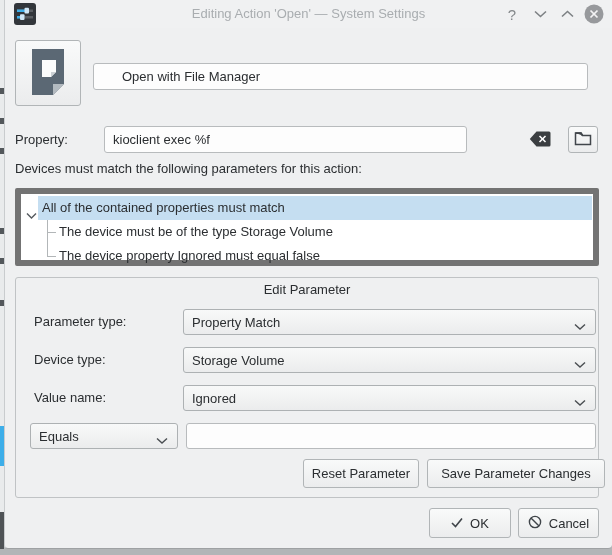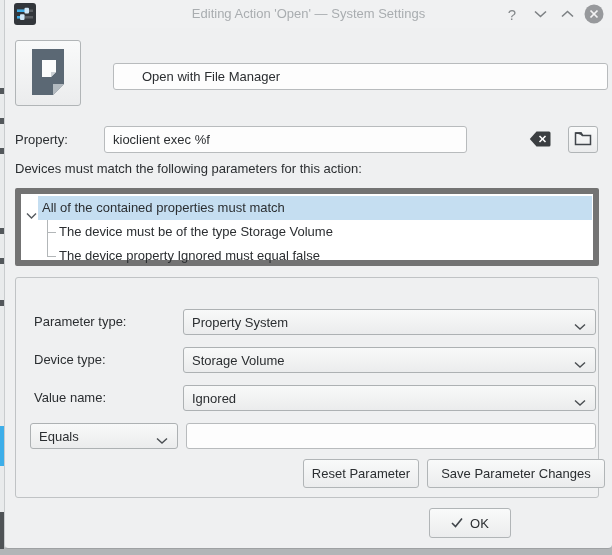--- a/index.html
+++ b/index.html
@@ -50,21 +50,21 @@
     position:absolute;box-sizing:border-box;height:26px;
     background:linear-gradient(#f8f9f9,#ebeced);
     border:1px solid #adb1b3;border-radius:3px;
     display:flex;align-items:center;padding:0 30px 0 8px;cursor:default;
   }
   .combo .chev{position:absolute;right:9px;top:9px;}
   .label{position:absolute;height:26px;line-height:26px;}
 
   
   .icon-button{left:10px;top:40px;width:66px;height:66px;}
-  .name-input{left:108px;top:63px;width:495px;padding-left:28px;}
+  .name-input{left:88px;top:63px;width:495px;padding-left:28px;}
   .command-label{left:10px;top:126px;height:27px;line-height:27px;}
   .command-input{left:99px;top:126px;width:363px;}
   .clear-icon{position:absolute;left:524px;top:131px;width:22px;height:16px;}
   .browse-button{left:563px;top:126px;width:30px;height:27px;}
   .devices-hint{position:absolute;left:10px;top:161px;}
 
   .tree{
     position:absolute;left:10px;top:188px;width:584px;height:78px;
     background:#ffffff;border:6px solid #737373;border-radius:2px;box-sizing:border-box;
   }
@@ -196,24 +196,25 @@
     </div>
     <div class="tree-row r2">
       <span class="tree-child-label">The device must be of the type Storage Volume</span>
     </div>
     <div class="tree-row r3">
       <span class="tree-child-label">The device property Ignored must equal false</span>
     </div>
   </div>
 
   <div class="groupbox">
+    <div class="gb-title">Edit Parameter</div>
 
     <div class="label gb-label-1">Parameter type:</div>
     <div class="combo gb-combo-1">
-      <span>Property System</span>
+      <span>Property Match</span>
       <span class="chev">
         <svg width="12" height="8" viewBox="0 0 12 8">
             <polyline points="1,1.5 6,6 11,1.5" fill="none" stroke="#4a4e52" stroke-width="1.4"></polyline>
           </svg>
       </span>
     </div>
 
     <div class="label gb-label-2">Device type:</div>
     <div class="combo gb-combo-2">
       <span>Storage Volume</span>
@@ -253,14 +254,23 @@
   </div>
 
   <div class="btn ok-button">
     <span>
       <svg width="12" height="11" viewBox="0 0 12 11">
           <polyline points="1,6 4.5,9.5 11,1.5" fill="none" stroke="#3f4449" stroke-width="1.6"></polyline>
         </svg>
     </span>
     <span>OK</span>
   </div>
+  <div class="btn cancel-button">
+    <span>
+      <svg width="14" height="14" viewBox="0 0 14 14">
+        <circle cx="7" cy="7" r="5.6" fill="none" stroke="#3f4449" stroke-width="1.4"></circle>
+        <line x1="3.2" y1="3.2" x2="10.8" y2="10.8" stroke="#3f4449" stroke-width="1.4"></line>
+      </svg>
+    </span>
+    <span>Cancel</span>
+  </div>
 
 </div>
 
 </body></html>

